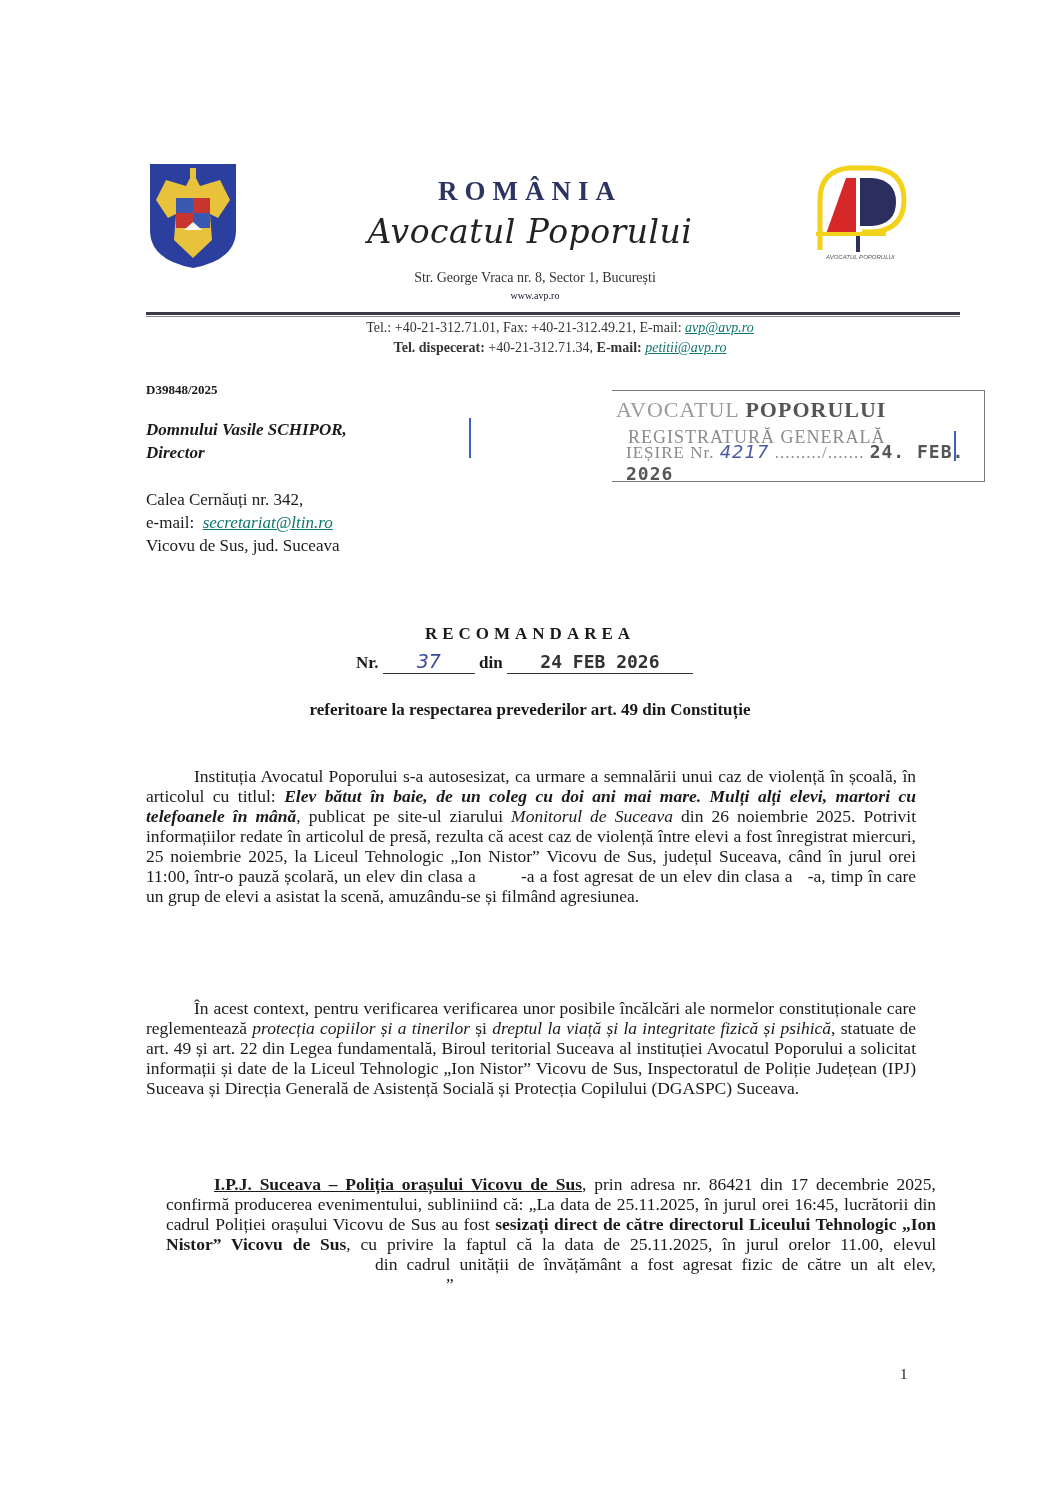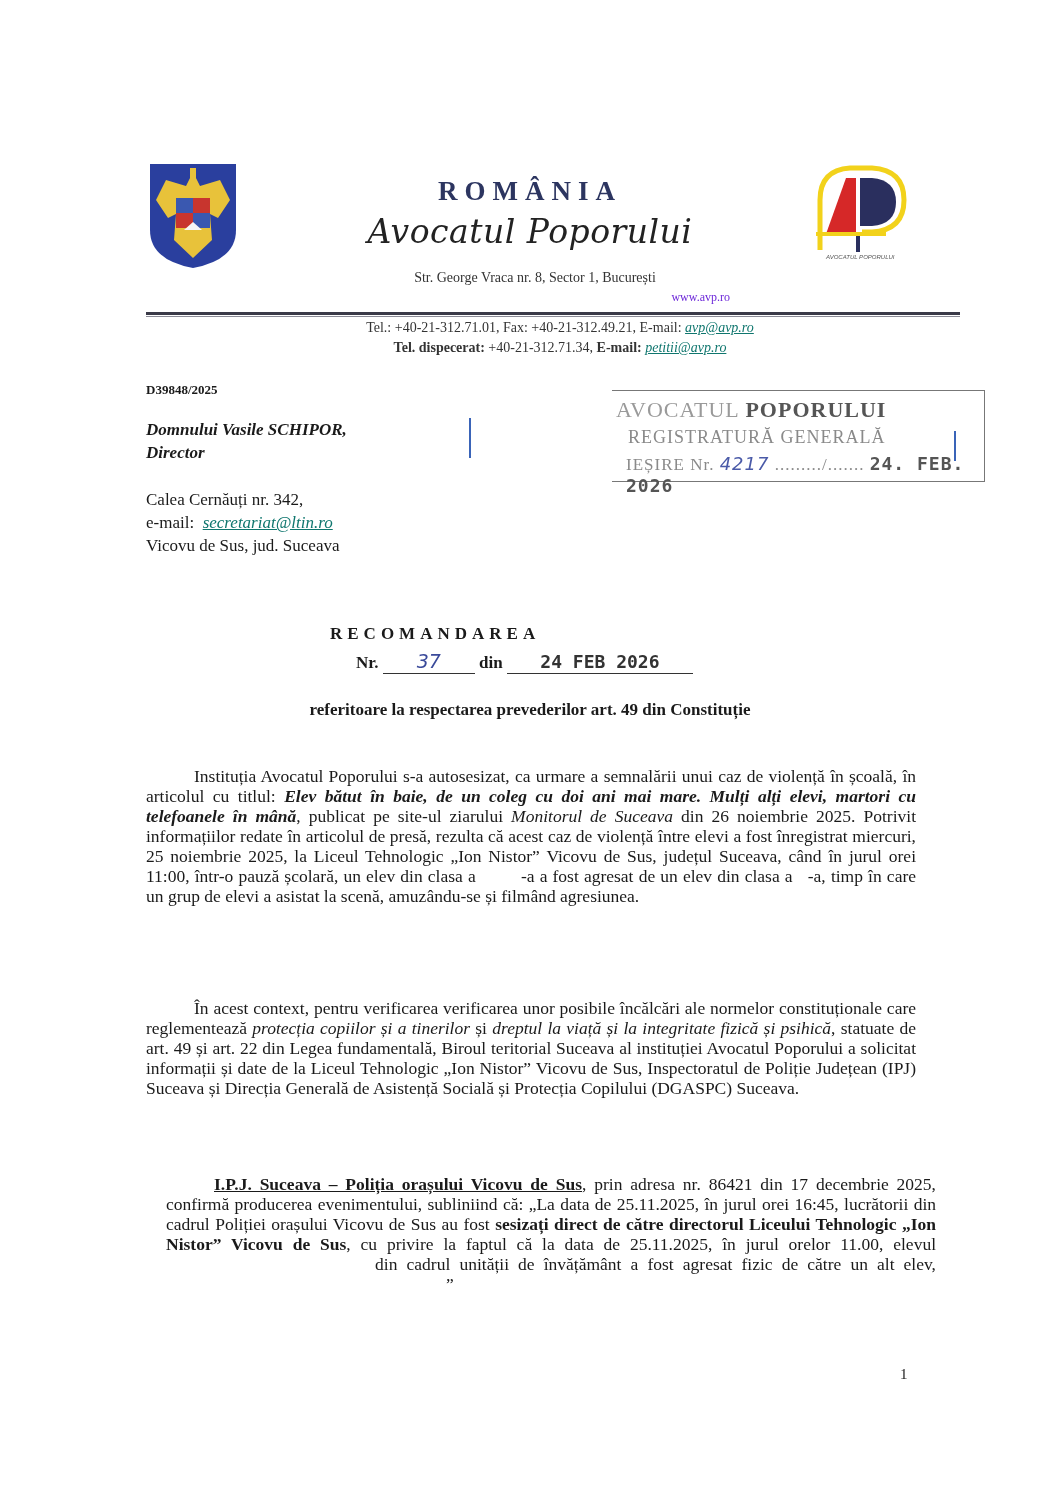--- a/index.html
+++ b/index.html
@@ -11,49 +11,49 @@
   .coat { left: 146px; top: 160px; width: 94px; height: 110px; }
   .logo { left: 806px; top: 160px; width: 108px; height: 108px; }
   .country { left: 340px; top: 176px; width: 380px; text-align: center;
              font-family: "Liberation Serif", serif; font-weight: bold;
              font-size: 27px; letter-spacing: 7px; color: #2c3560; }
   .inst { left: 330px; top: 212px; width: 400px; text-align: center;
           font-family: "DejaVu Serif", serif; font-style: italic;
           font-size: 33px; color: #222; letter-spacing: 0.5px; }
   .addr { left: 340px; top: 270px; width: 390px; text-align: center;
           font-size: 14px; color: #333; }
-  .web { left: 340px; top: 290px; width: 390px; text-align: right;
-         font-size: 12px; color: #6d28d9; }
+  .web { left: 340px; top: 290px; width: 390px; text-align: center;
+         font-size: 10px; color: #0f172a; }
   .rule { left: 146px; top: 312px; width: 814px; height: 3px; background: #3a3a48; }
   .rule2 { left: 146px; top: 316px; width: 814px; height: 1px; background: #8a8a96; }
   .contact1 { left: 200px; top: 320px; width: 720px; text-align: center; font-size: 14px; color: #333; }
   .contact2 { left: 200px; top: 340px; width: 720px; text-align: center; font-size: 14px; color: #333; font-weight: normal; }
   .contact2 b { font-weight: bold; }
   a.lnk { color: #0f766e; text-decoration: underline; font-style: italic; }
 
   
   .refno { left: 146px; top: 382px; font-size: 13px; font-weight: bold; }
   .addressee { left: 146px; top: 418px; font-size: 17px; font-weight: bold; font-style: italic; line-height: 23px; }
   .vbar { left: 469px; top: 418px; width: 2px; height: 40px; background: #3a64b8; }
   .recipient { left: 146px; top: 488px; font-size: 17px; line-height: 23px; }
   .recipient .school { font-weight: bold; }
 
   
   .stamp { left: 612px; top: 390px; width: 372px; height: 90px; border: 1.5px solid #777;
            border-left: none; color: #666; font-family: "Liberation Serif", serif; }
   .stamp .l1 { position: absolute; left: 4px; top: 6px; font-size: 22px; letter-spacing: 1px; color: #9a9a9a; }
   .stamp .l1 b { color: #555; }
   .stamp .l2 { position: absolute; left: 16px; top: 36px; font-size: 18px; letter-spacing: 1px; color: #8a8a8a; }
-  .stamp .l3 { position: absolute; left: 14px; top: 62px; font-size: 17px; color: #8a8a8a; letter-spacing: 1px; }
+  .stamp .l3 { position: absolute; left: 14px; top: 50px; font-size: 17px; color: #8a8a8a; letter-spacing: 1px; }
   .stamp .hw { font-family: "DejaVu Sans", sans-serif; color: #4a5aa8; font-style: italic; font-size: 18px; }
   .stamp .dt { font-family: "DejaVu Sans Mono", monospace; color: #555; font-weight: bold; font-size: 18px; }
   .stamp .bar { position: absolute; left: 342px; top: 40px; width: 2px; height: 30px; background: #3a64b8; }
 
   
-  .rectitle { left: 330px; top: 624px; width: 400px; font-size: 17px; font-weight: bold; letter-spacing: 5px; }
+  .rectitle { left: 330px; top: 624px; width: 400px; text-align: center; font-size: 17px; font-weight: bold; letter-spacing: 5px; }
   .nrline { left: 356px; top: 650px; font-size: 17px; font-weight: bold; }
   .nrline .blank { display: inline-block; border-bottom: 1.5px solid #333; text-align: center; }
   .nrline .hand { font-family: "DejaVu Sans", sans-serif; font-weight: normal; font-style: italic; color: #3a4a9a; font-size: 19px; }
   .nrline .datehand { font-family: "DejaVu Sans Mono", monospace; font-weight: bold; color: #333; font-size: 18px; }
   .subject { left: 200px; top: 700px; width: 660px; text-align: center; font-size: 17px; font-weight: bold; }
 
   
   .para { left: 146px; width: 770px; font-size: 17.5px; line-height: 20px; text-align: justify; }
   .p1 { top: 766px; }
   .p2 { top: 998px; }

